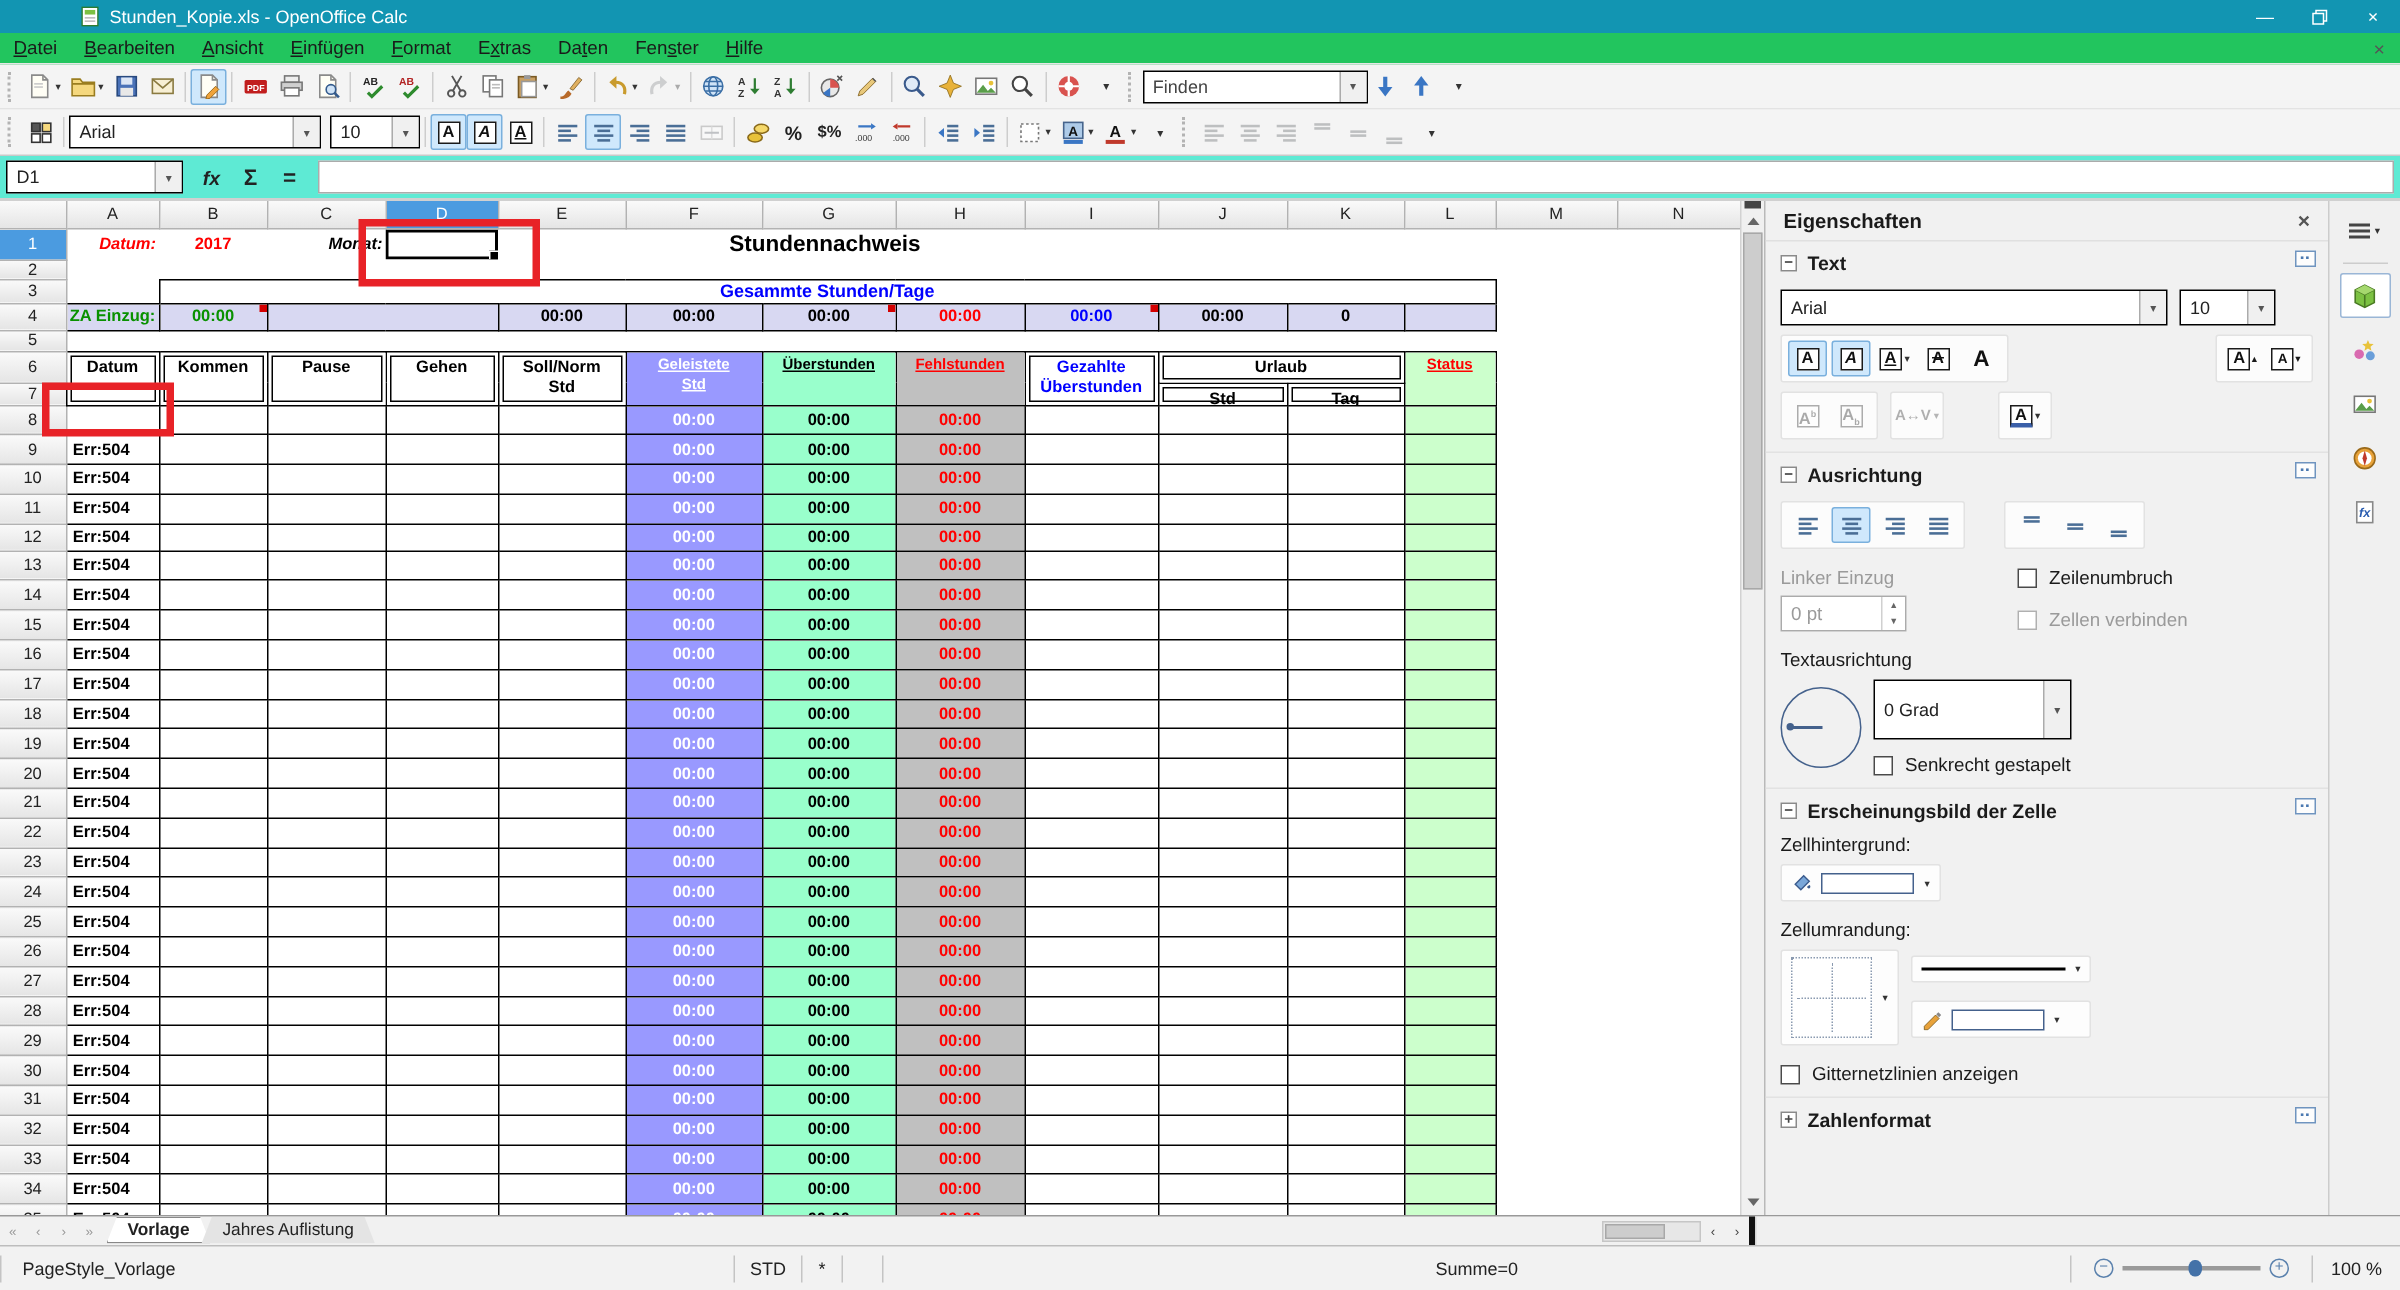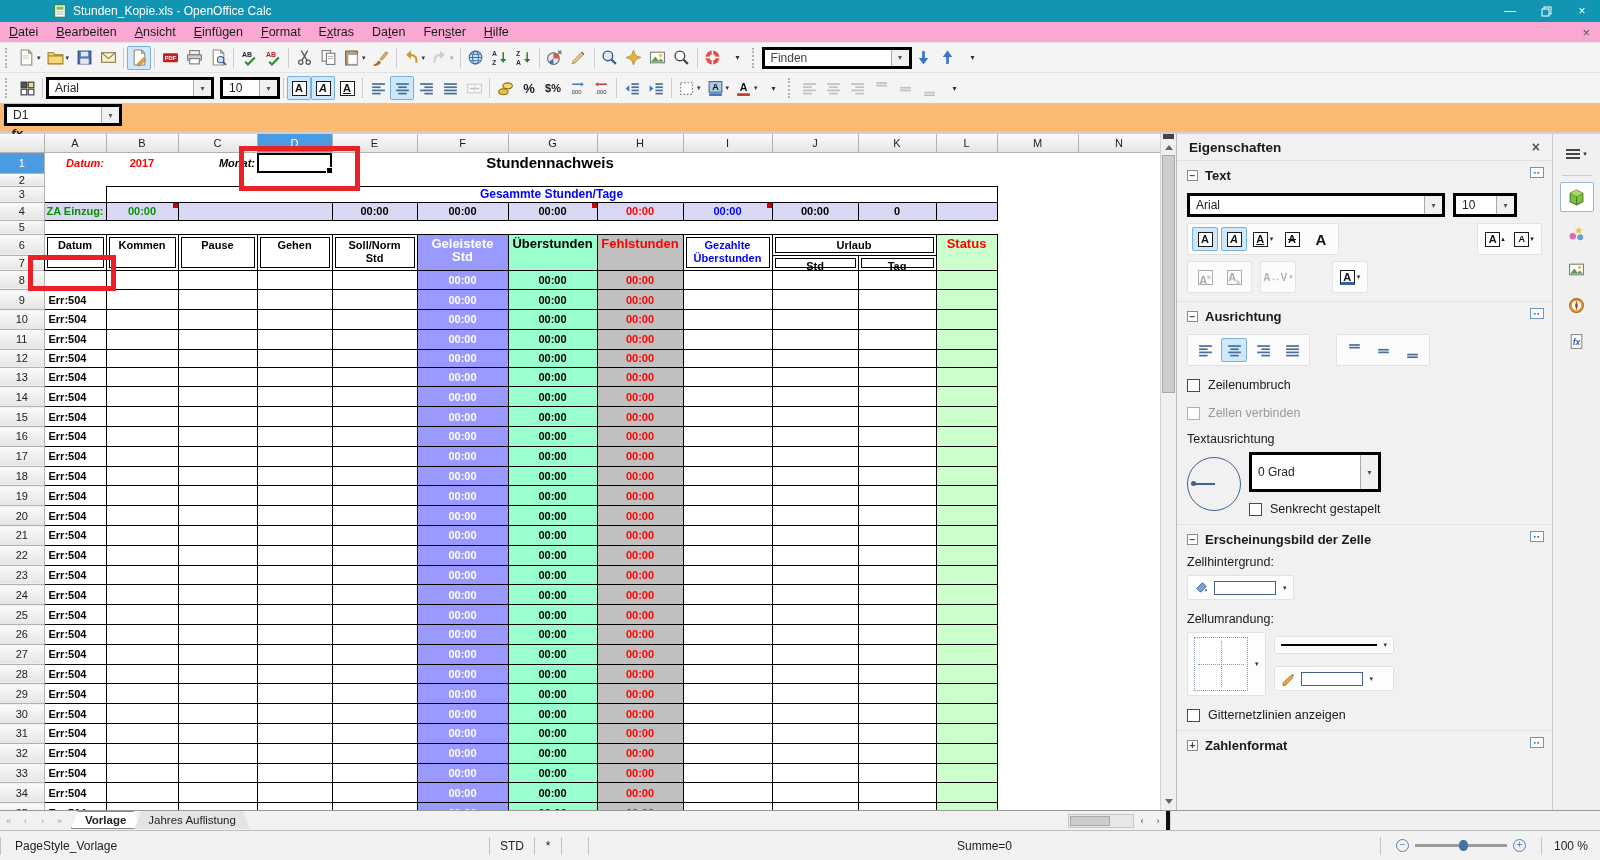--- a/index.html
+++ b/index.html
@@ -4,63 +4,63 @@
 <style>
   html,body{margin:0;padding:0;width:1600px;height:860px;overflow:hidden;
     font-family:"Liberation Sans",sans-serif;background:#f0f0f0;-webkit-font-smoothing:antialiased;}
   *{box-sizing:border-box;}
   
   .titlebar{height:22px;background:#1295b2;color:#fff;display:flex;align-items:center;font-size:12px;padding-left:48px;}
   .titlebar .ticon{margin:0 6px 0 5px;display:flex;}
   .win-btns{margin-left:auto;display:flex;height:22px;}
   .win-btn{width:36px;display:flex;align-items:center;justify-content:center;color:#fff;font-size:12px;}
   
-  .menubar{height:21px;background:#f9a8d4;display:flex;align-items:center;font-size:12.5px;color:#1a1a1a;position:relative;border-bottom:1px solid #e6e6e6;}
+  .menubar{height:21px;background:#22c55e;display:flex;align-items:center;font-size:12.5px;color:#1a1a1a;position:relative;border-bottom:1px solid #e6e6e6;}
   .menu-item{padding:2px 9px;white-space:nowrap;}
   .menu-item u{text-decoration:underline;}
   .menu-close{position:absolute;right:10px;color:#555;font-size:13px;}
   
   .toolbar{background:#f4f4f4;display:flex;align-items:center;padding-left:2px;}
   #tb1{height:30px;border-bottom:1px solid #e3e3e3;}
   #tb2{height:31px;border-bottom:1px solid #c9c9c9;}
   .grip{width:5px;height:20px;border-left:2px dotted #b3b3b3;margin:0 5px 0 3px;}
   .sep{width:1px;height:20px;background:#cdcdcd;margin:0 3px;flex:0 0 1px;}
   .tbtn{height:24px;min-width:24px;padding:0 2px;display:flex;align-items:center;justify-content:center;border:1px solid transparent;border-radius:2px;position:relative;flex:0 0 auto;}
   .tbtn.active{background:#cfe8fc;border-color:#7ab0dd;}
   .tbtn.disabled{opacity:.38;filter:grayscale(.9);}
   .dd{font-size:7px;color:#333;margin-left:2px;}
-  .combo{background:#fff;border:3px solid #000000;height:22px;display:flex;align-items:center;font-size:12px;color:#222;flex:0 0 auto;}
+  .combo{background:#fff;border:1px solid #000000;height:22px;display:flex;align-items:center;font-size:12px;color:#222;flex:0 0 auto;}
   .combo .cval{padding:0 6px;flex:1;white-space:nowrap;overflow:hidden;}
   .combo .carr{width:18px;height:100%;background:#f0f0f0;border-left:1px solid #ababab;display:flex;align-items:center;justify-content:center;font-size:8px;color:#555;}
   .Abox{display:inline-block;width:15px;height:15px;border:1px solid #1a1a1a;text-align:center;line-height:13px;font-size:11px;font-weight:bold;background:#fff;color:#111;}
   .Ai{font-style:italic}.Au{text-decoration:underline}.As{text-decoration:line-through}
   .bigA{font-size:15px;font-weight:bold;color:#111;}
   .txtic{font-size:10px;font-weight:bold;color:#222;}
   
-  .fbar{height:30px;background:#fdba74;border-bottom:2px solid #d0d0d0;display:flex;align-items:flex-start;padding:0 4px;flex-direction:column;}
+  .fbar{height:30px;background:#5eead4;border-bottom:2px solid #d0d0d0;display:flex;align-items:center;padding:0 4px;}
   .namebox{width:118px;margin-right:6px;}
   .fbtn{width:26px;height:22px;display:flex;align-items:center;justify-content:center;font-size:13px;color:#222;}
   .fline{flex:1;height:22px;background:#fff;border:1px solid #ababab;margin-left:6px;}
   
   .main{display:flex;height:676px;background:#fff;}
   .grid-wrap{width:1160px;height:676px;position:relative;overflow:hidden;background:#fff;flex:0 0 1160px;}
   table.sheet{border-collapse:collapse;table-layout:fixed;font-size:11px;color:#000;}
   table.sheet td,table.sheet th{padding:0 2px;overflow:hidden;white-space:nowrap;vertical-align:middle;height:inherit;}
   .ch,.rh{background:linear-gradient(#fafafa,#e5e5e5);border-right:1px solid #b2b2b2;border-bottom:1px solid #b2b2b2;font-weight:400;font-size:11px;color:#222;text-align:center;}
   .ch.sel,.rh.sel{background:#4b9be0;color:#fff;}
   .b{border:1px solid #000;}
   .purple{background:#9999ff;color:#fff;} .mint{background:#99ffcc;} .grayc{background:#c0c0c0;color:#f00;}
   .lgreen{background:#ccffcc;} .lav{background:#d8d8f2;}
   .red{color:#f00}.green{color:#099100}.blue{color:#00f}
   .bold{font-weight:700}.ital{font-style:italic}.ctr{text-align:center}.rt{text-align:right}
   .title-cell{font-size:15px;font-weight:700;text-align:center;}
   .box3{border-top:1px solid #000;border-left:1px solid #000;border-right:1px solid #000;color:#00f;font-weight:700;text-align:center;font-size:12px;}
   td.hd{position:relative;padding:0;background:#fff;}
   .hin{position:absolute;inset:2px;border:1px solid #000;display:flex;flex-direction:column;align-items:center;padding-top:1px;font-weight:700;font-size:11px;line-height:13px;background:#fff;}
-  .hfill{position:absolute;inset:0;display:flex;flex-direction:column;align-items:center;padding-top:2px;font-weight:700;font-size:13px;line-height:13px;}
+  .hfill{position:absolute;inset:0;display:flex;flex-direction:column;align-items:center;padding-top:2px;font-weight:700;font-size:10px;line-height:13px;text-decoration:underline;}
   td.rel{position:relative;}
   .selbox{position:absolute;inset:0;border:2px solid #000;}
   .selbox::after{content:"";position:absolute;right:-3px;bottom:-3px;width:5px;height:5px;background:#000;border:1px solid #fff;}
   .cdot{position:absolute;right:0;top:0;width:5px;height:5px;background:#d40000;}
   .annot{position:absolute;border:5px solid #e82227;pointer-events:none;}
   
   .vscroll{width:16px;flex:0 0 16px;background:#f0f0f0;border-left:1px solid #d2d2d2;position:relative;}
   .vs-split{position:absolute;top:0;left:2px;right:2px;height:5px;background:#444;}
   .vs-up{position:absolute;top:6px;left:0;width:15px;height:14px;display:flex;align-items:center;justify-content:center;}
   .vs-dn{position:absolute;bottom:2px;left:0;width:15px;height:14px;display:flex;align-items:center;justify-content:center;}
@@ -1369,20 +1369,30 @@
             <span class="sb-btn">
               <svg width="17" height="17" viewBox="0 0 16 16">
                 <rect x="3" y="11" width="10" height="1.6" fill="#4a6e96"></rect>
                 <rect x="3" y="13.5" width="10" height="1.6" fill="#4a6e96"></rect>
                 <rect x="1" y="14.5" width="14" height="0" fill="none"></rect>
               </svg>
             </span>
           </span>
       </div>
       <div class="sb-row" style="align-items:flex-start;margin-top:12px;">
+        <div style="width:150px;">
+          <div class="dis-t"><span>Linker Einzug</span></div>
+          <div class="spinbox" style="margin-top:5px;">
+            <span class="sval">0 pt</span>
+            <span class="spin">
+                <div>▲</div>
+                <div>▼</div>
+              </span>
+          </div>
+        </div>
         <div>
           <div class="sb-row" style="margin-top:0;">
             <span class="cb"></span>
             <span class="cblab"><span>Zeilenumbruch</span></span>
           </div>
           <div class="sb-row" style="margin-top:14px;">
             <span class="cb dis"></span>
             <span class="cblab dis-t"><span>Zellen verbinden</span></span>
           </div>
         </div>

